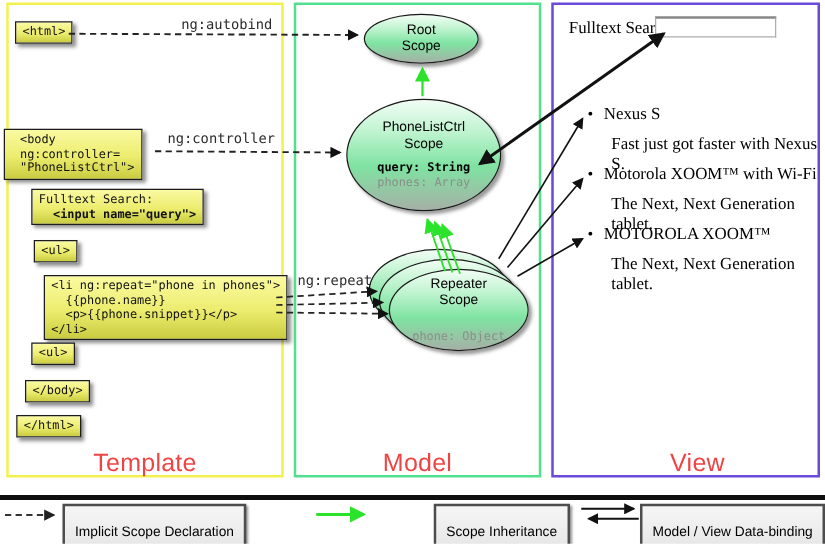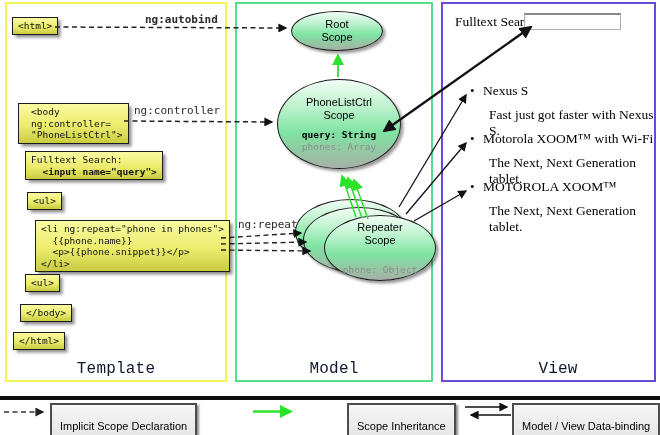--- a/index.html
+++ b/index.html
@@ -9,21 +9,21 @@
   }
   *{box-sizing:border-box;}
 
   
   .col{position:absolute;top:2px;height:380px;background:#fff;}
   #col-template{left:5px;width:222px;border:2px solid #f2f24e;}
   #col-model{left:235px;width:198px;border:2px solid #52e08e;}
   #col-view{left:441px;width:215px;border:2px solid #6a4ad8;}
   .col-label{
     position:absolute;top:360px;text-align:center;
-    font-size:16px;color:#0f172a;letter-spacing:.2px;font-family:Liberation Mono, monospace;
+    font-size:20px;color:#ef4444;letter-spacing:.2px;
   }
   #lbl-template{left:5px;width:222px;}
   #lbl-model{left:235px;width:198px;}
   #lbl-view{left:441px;width:234px;}
 
   
   .codebox{
     position:absolute;
     background:linear-gradient(180deg,#fafaa2 0%,#ecec6e 55%,#c9cc40 100%);
     border:1.5px solid #1c1c1c;
@@ -77,21 +77,21 @@
   .legend-arrow{position:absolute;}
 </style>
 </head>
 <body>
 
 <div class="col" id="col-template"></div>
 <div class="col" id="col-model"></div>
 <div class="col" id="col-view"></div>
 
 <div class="codebox" style="left:12px;top:17px;">&lt;html&gt;</div>
-<div class="codebox" style="left:18px;top:103px;padding-left:12px;">&lt;body
+<div class="codebox" style="left:3px;top:103px;padding-left:12px;">&lt;body
 ng:controller=
 "PhoneListCtrl"&gt;</div>
 <div class="codebox" style="left:25px;top:151px;"><span>Fulltext Search:</span>
 <span class="b">  &lt;input name="query"&gt;</span></div>
 <div class="codebox" style="left:27px;top:192px;">&lt;ul&gt;</div>
 <div class="codebox" style="left:35px;top:220px;">&lt;li ng:repeat="phone in phones"&gt;
   {{phone.name}}
   &lt;p&gt;{{phone.snippet}}&lt;/p&gt;
 &lt;/li&gt;</div>
 <div class="codebox" style="left:25px;top:274px;">&lt;ul&gt;</div>
@@ -105,27 +105,27 @@
 
 <div class="ellipse" style="left:277px;top:79px;width:124px;height:90px;">
   <div class="ellipse-title">PhoneListCtrl
 Scope</div>
   <div class="prop bold" style="margin-top:7px;">query: String</div>
   <div class="prop gray">phones: Array</div>
 </div>
 
 <div class="ellipse" style="left:295px;top:199px;width:112px;height:66px;"></div>
 <div class="ellipse" style="left:303px;top:207px;width:112px;height:66px;"></div>
-<div class="ellipse" style="left:324px;top:215px;width:112px;height:66px;">
+<div class="ellipse" style="left:311px;top:215px;width:112px;height:66px;">
   <div class="ellipse-title">Repeater
 Scope</div>
   <div class="prop gray" style="margin-top:17px;">phone: Object</div>
 </div>
 
-<div class="conn-label" style="left:145px;top:14px;font-weight:bold;">ng:autobind</div>
+<div class="conn-label" style="left:145px;top:14px;">ng:autobind</div>
 <div class="conn-label" style="left:134px;top:105px;">ng:controller</div>
 <div class="conn-label" style="left:238px;top:219px;">ng:repeat</div>
 
 <div class="view-text" style="left:455px;top:14px;">Fulltext Search:</div>
 <input id="view-search-input" type="text" value="" style="">
 
 <div class="view-text view-item-name" style="left:470px;top:83px;"><span class="view-bullet">•</span><span>Nexus S</span></div>
 <div class="view-text" style="left:489px;top:107px;">Fast just got faster with Nexus S.</div>
 
 <div class="view-text view-item-name" style="left:470px;top:131px;"><span class="view-bullet">•</span><span>Motorola XOOM™  with Wi-Fi</span></div>

